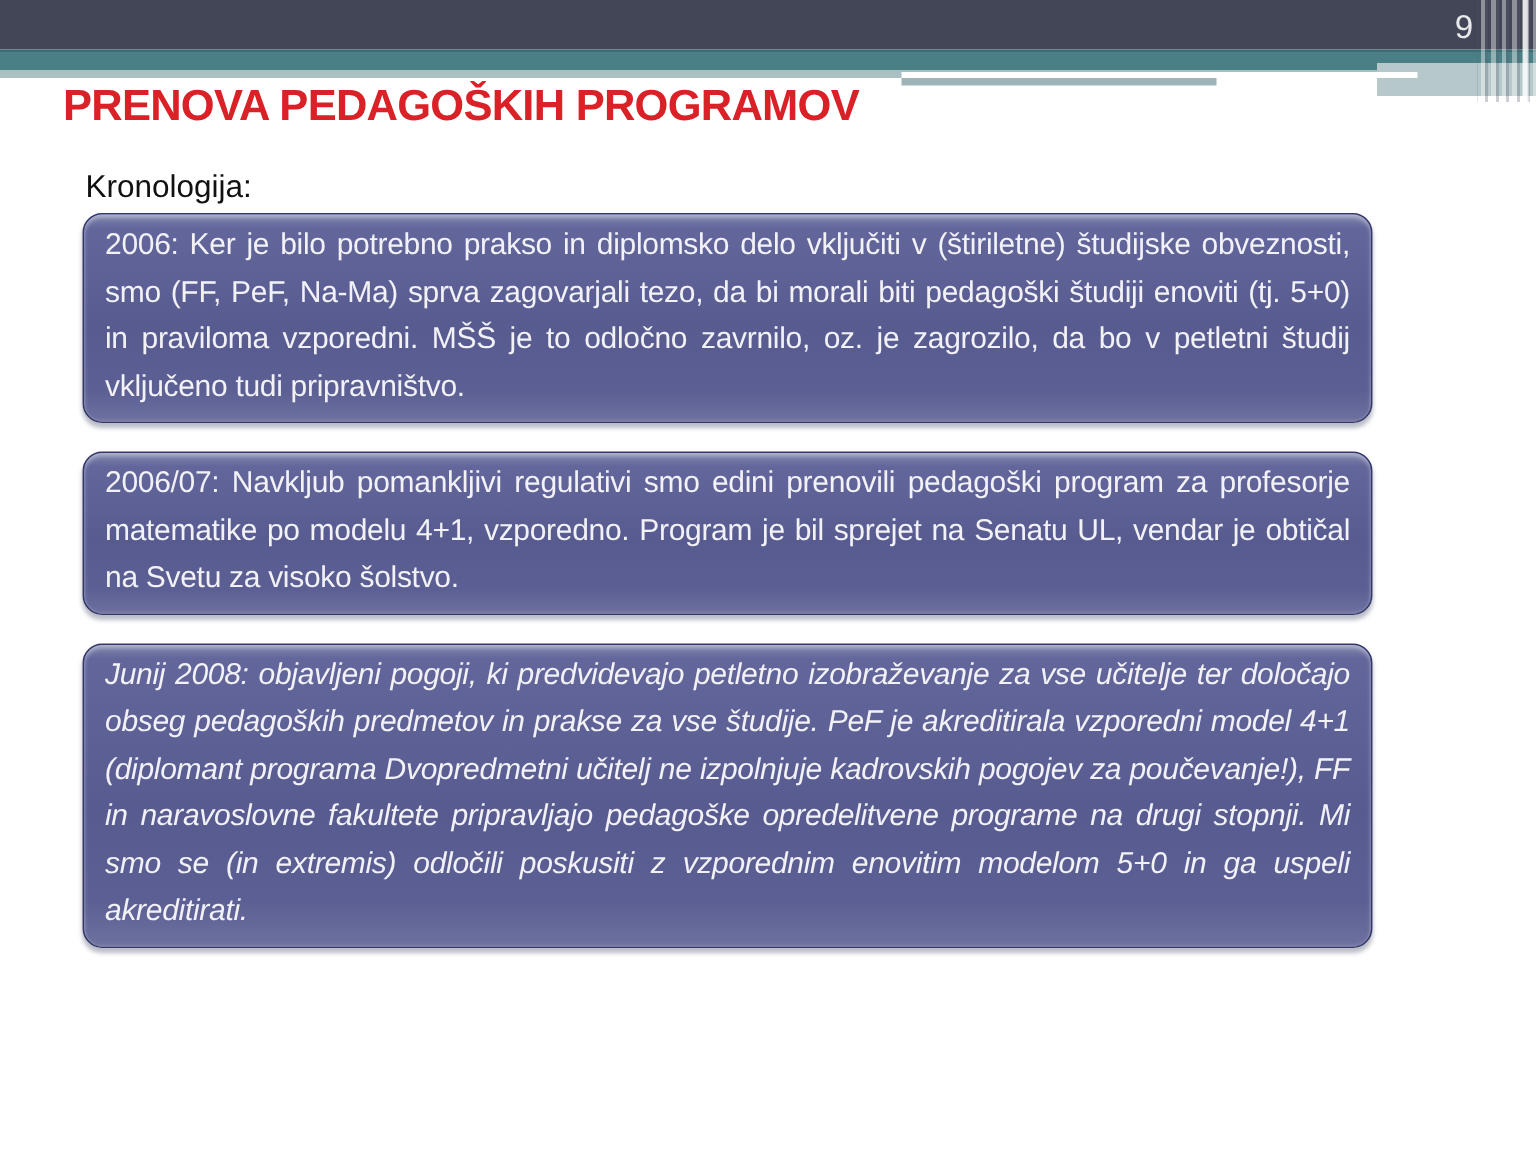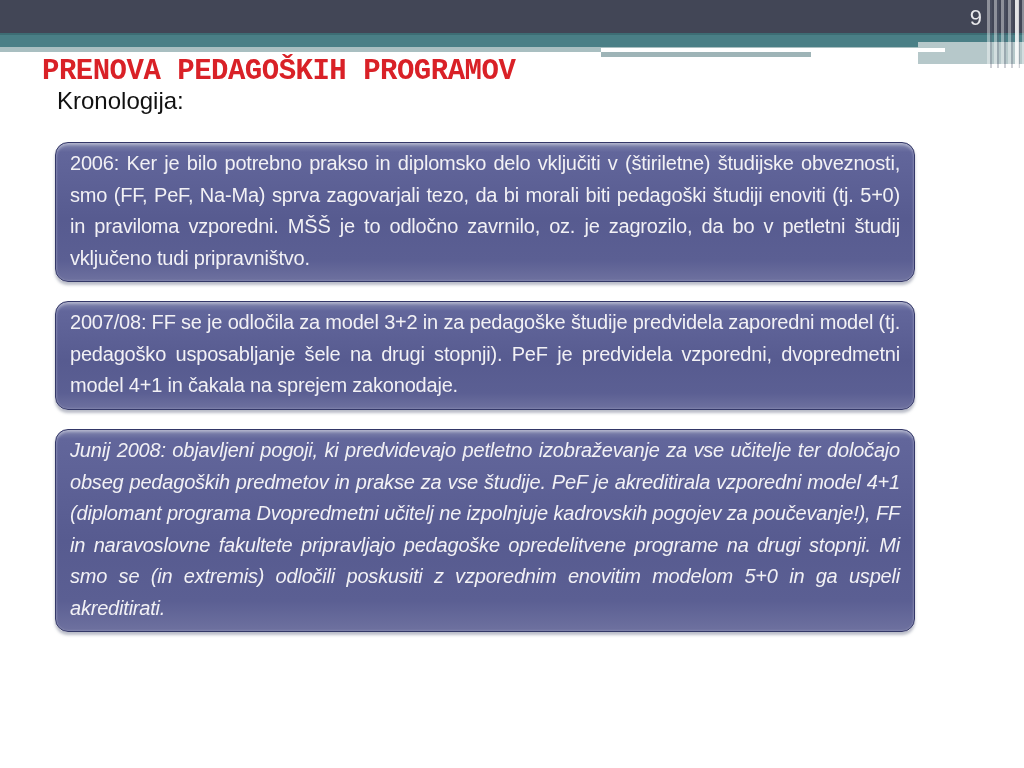--- a/index.html
+++ b/index.html
@@ -29,25 +29,24 @@
   .page-number {
     position:absolute; left:952px; top:5px; width:30px;
     color:#e9e9ec; font-size:22px; text-align:right;
   }
 
   
   .title {
     position:absolute; left:42px; top:55px; margin:0;
     color:#d92127; font-size:29px; font-weight:700; letter-spacing:-0.5px;
     white-space:nowrap;
-    font-family:Liberation Mono, monospace;
   }
   .subtitle {
-    position:absolute; left:57px; top:87px;
-    color:#111111; font-size:24px;
+    position:absolute; left:57px; top:113px;
+    color:#111111; font-size:21px;
   }
 
   
   .boxes {
     position:absolute; left:55px; top:142px; width:937px;
     display:flex; flex-direction:column; gap:19px;
   }
   .tbox {
     box-sizing:border-box;
     width:860px;
@@ -83,17 +82,17 @@
     <div class="hdr-stripe-bright"></div>
     <div class="page-number">9</div>
   </div>
 
   <h1 class="title">PRENOVA PEDAGOŠKIH PROGRAMOV</h1>
 
   <div class="subtitle">Kronologija:</div>
 
   <div class="boxes">
     <div class="tbox tbox-1">2006: Ker je bilo potrebno prakso in diplomsko delo vključiti v (štiriletne) študijske obveznosti, smo (FF, PeF, Na-Ma) sprva zagovarjali tezo, da bi morali biti pedagoški študiji enoviti (tj. 5+0) in praviloma vzporedni. MŠŠ je to odločno zavrnilo, oz. je zagrozilo, da bo v petletni študij vključeno tudi pripravništvo.</div>
-    <div class="tbox tbox-3">2007/08:  FF se je odločila za model 3+2 in za pedagoške študije predvidela zaporedni model (tj. pedagoško usposabljanje šele na drugi stopnji). PeF je predvidela vzporedni, dvopredmetni model 4+1 in čakala na sprejem zakonodaje.</div>
+    <div class="tbox tbox-2">2006/07: Navkljub pomankljivi regulativi smo edini prenovili pedagoški program za profesorje matematike po modelu 4+1, vzporedno. Program je bil sprejet na Senatu UL, vendar je obtičal na Svetu za visoko šolstvo.</div>
     <div class="tbox tbox-4">Junij 2008: objavljeni pogoji, ki predvidevajo petletno izobraževanje za vse učitelje ter določajo obseg pedagoških predmetov in prakse za vse študije. PeF je akreditirala vzporedni model 4+1 (diplomant programa Dvopredmetni učitelj ne izpolnjuje kadrovskih pogojev za poučevanje!), FF in naravoslovne fakultete pripravljajo pedagoške opredelitvene programe na drugi stopnji. Mi smo se (in extremis) odločili poskusiti z vzporednim enovitim modelom 5+0 in ga uspeli akreditirati.</div>
   </div>
 
 </div>
 
 </body></html>

